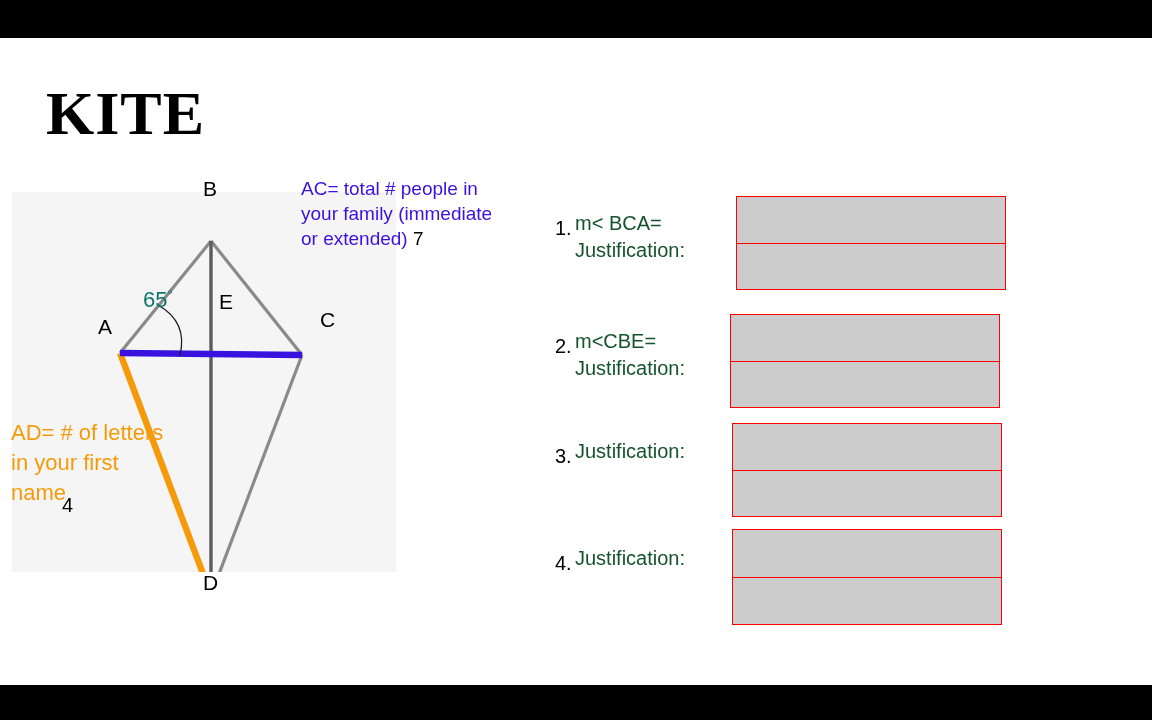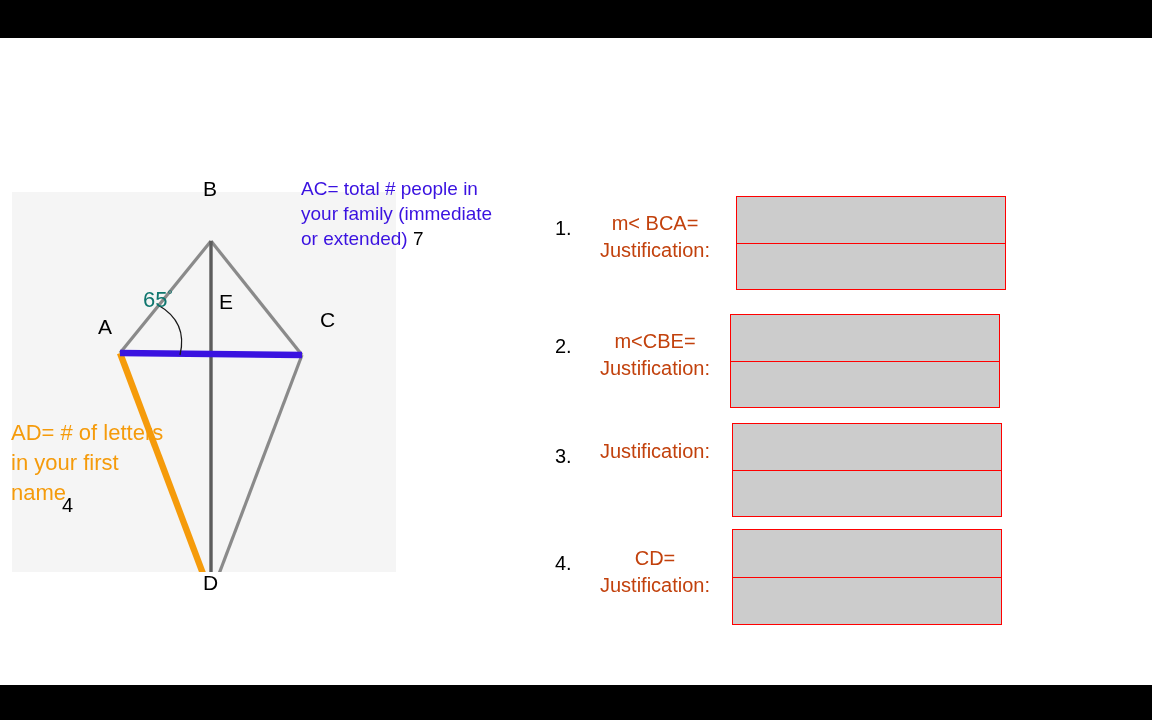--- a/index.html
+++ b/index.html
@@ -154,24 +154,24 @@
     left: 10px;
     font-family: "Liberation Sans", sans-serif;
     font-size: 20px;
     color: #000000;
     line-height: 1;
   }
   .question-labels {
     position: absolute;
     left: 30px;
     width: 160px;
-    text-align: center;
+    text-align: left;
     font-family: "Liberation Sans", sans-serif;
     font-size: 20px;
-    color: #c2410c;
+    color: #14532d;
     line-height: 1.36;
   }
   .answer-stack {
     position: absolute;
     border: 1.5px solid #ff0000;
     background: #cccccc;
     box-sizing: border-box;
   }
   .answer-cell {
     background: #cccccc;
@@ -181,20 +181,21 @@
     border-top: 1.5px solid #ff0000;
   }
 </style>
 </head>
 <body>
 
 <div id="slide-stage">
 
   <div id="slide-canvas">
 
+    <div id="slide-title">KITE</div>
 
     <div id="diagram-panel">
       <svg id="kite-svg" viewBox="0 0 384 380">
 
         <line x1="108" y1="161" x2="199" y2="49" stroke="#8a8a8a" stroke-width="3.2"></line>
         <line x1="199" y1="49" x2="290" y2="163" stroke="#8a8a8a" stroke-width="3.2"></line>
         <line x1="290" y1="163" x2="199" y2="403" stroke="#8a8a8a" stroke-width="3.2"></line>
 
         <line x1="199" y1="49" x2="199" y2="403" stroke="#5c5c5c" stroke-width="3.4"></line>
 
@@ -252,21 +253,20 @@
         </div>
         <div class="answer-stack" style="left: 187px; top: 20px; width: 270px; height: 94px;">
           <div class="answer-cell" style="height: 46px;"></div>
           <div class="answer-cell with-divider" style="height: 45px;"></div>
         </div>
       </div>
 
       <div class="question-row" id="question-row-4" style="top: 320px;">
         <div class="question-index" style="top: 45px;">4.</div>
         <div class="question-labels" style="top: 37px;">
-          <div>CD=</div>
           <div>Justification:</div>
         </div>
         <div class="answer-stack" style="left: 187px; top: 21px; width: 270px; height: 96px;">
           <div class="answer-cell" style="height: 47px;"></div>
           <div class="answer-cell with-divider" style="height: 46px;"></div>
         </div>
       </div>
 
     </div>
   </div>

